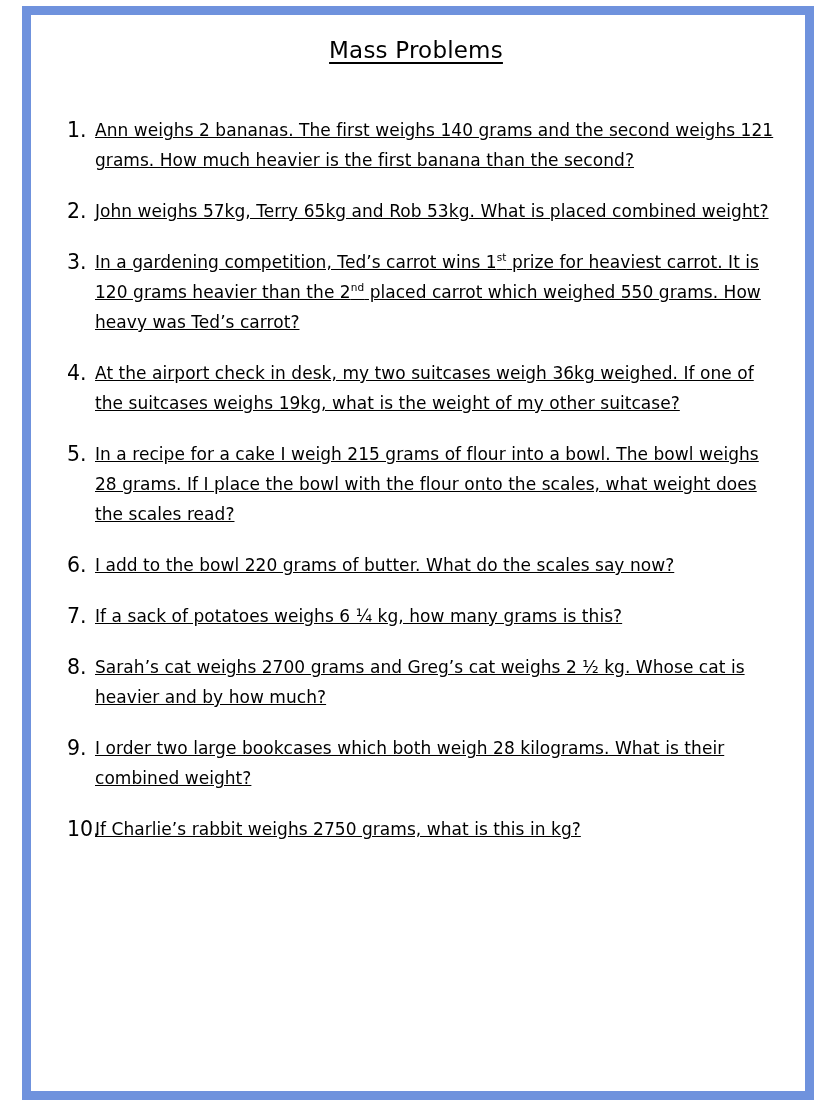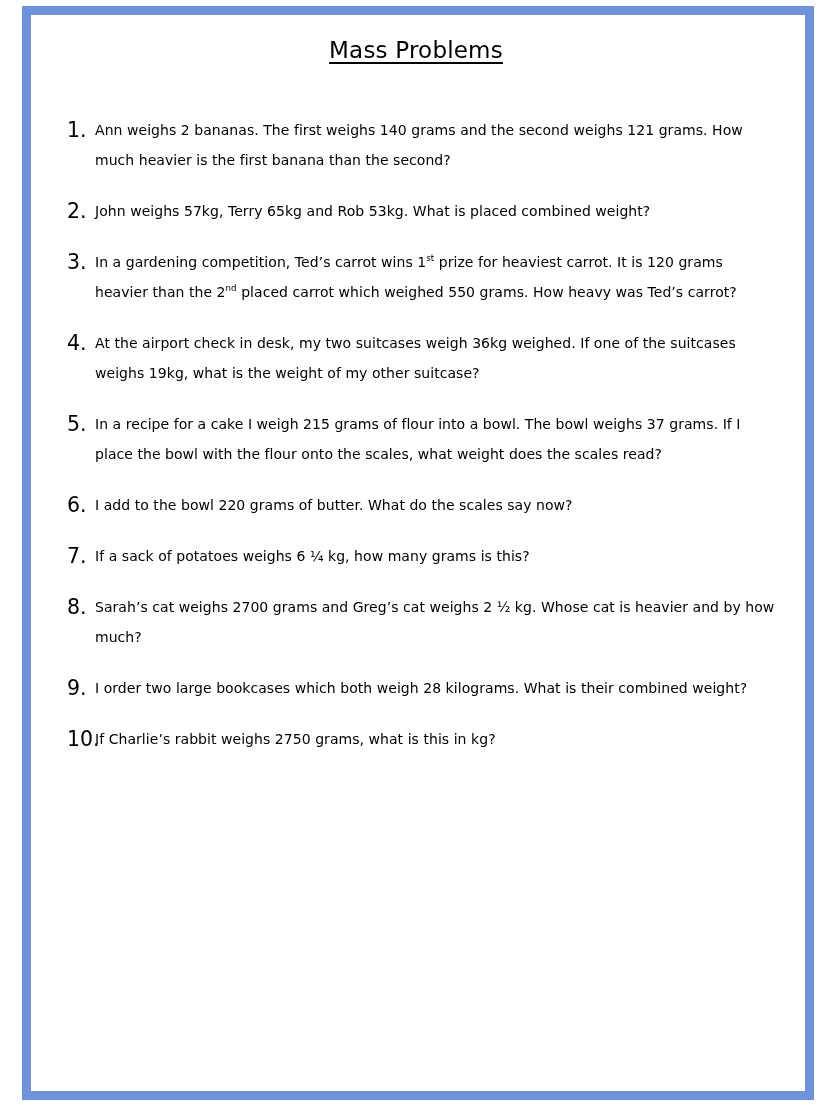--- a/index.html
+++ b/index.html
@@ -68,24 +68,25 @@
     flex: 0 0 42px;
     font-size: 20.5px;
     line-height: 30px;
     text-align: left;
     padding-left: 14px;
     box-sizing: border-box;
     font-family: "DejaVu Sans", sans-serif;
   }
   .problem-text {
     flex: 1 1 auto;
-    font-size: 14px;
+    font-size: 17px;
     line-height: 30px;
     letter-spacing: 0.05px;
     font-family: "DejaVu Sans", sans-serif;
+    text-decoration: underline;
   }
   sup {
     font-size: 0.62em;
     vertical-align: super;
     line-height: 0;
   }
 </style>
 </head>
 <body>
 
@@ -112,21 +113,21 @@
           <span class="problem-text">In a gardening competition, Ted’s carrot wins 1<sup>st</sup> prize for heaviest carrot.  It is 120 grams heavier than the 2<sup>nd</sup> placed carrot which weighed 550 grams.  How heavy was Ted’s carrot?</span>
         </li>
 
         <li class="problem">
           <span class="problem-number">4.</span>
           <span class="problem-text">At the airport check in desk, my two suitcases weigh 36kg weighed.  If one of the suitcases weighs 19kg, what is the weight of my other suitcase?</span>
         </li>
 
         <li class="problem">
           <span class="problem-number">5.</span>
-          <span class="problem-text">In a recipe for a cake I weigh 215 grams of flour into a bowl. The bowl weighs 37 grams. If I place the bowl with the flour onto the scales, what weight does the scales read?</span>
+          <span class="problem-text">In a recipe for a cake I weigh 215 grams of flour into a bowl. The bowl weighs 28 grams. If I place the bowl with the flour onto the scales, what weight does the scales read?</span>
         </li>
 
         <li class="problem">
           <span class="problem-number">6.</span>
           <span class="problem-text">I add to the bowl 220 grams of butter. What do the scales say now?</span>
         </li>
 
         <li class="problem">
           <span class="problem-number">7.</span>
           <span class="problem-text">If a sack of potatoes weighs 6 ¼ kg, how many grams is this?</span>

